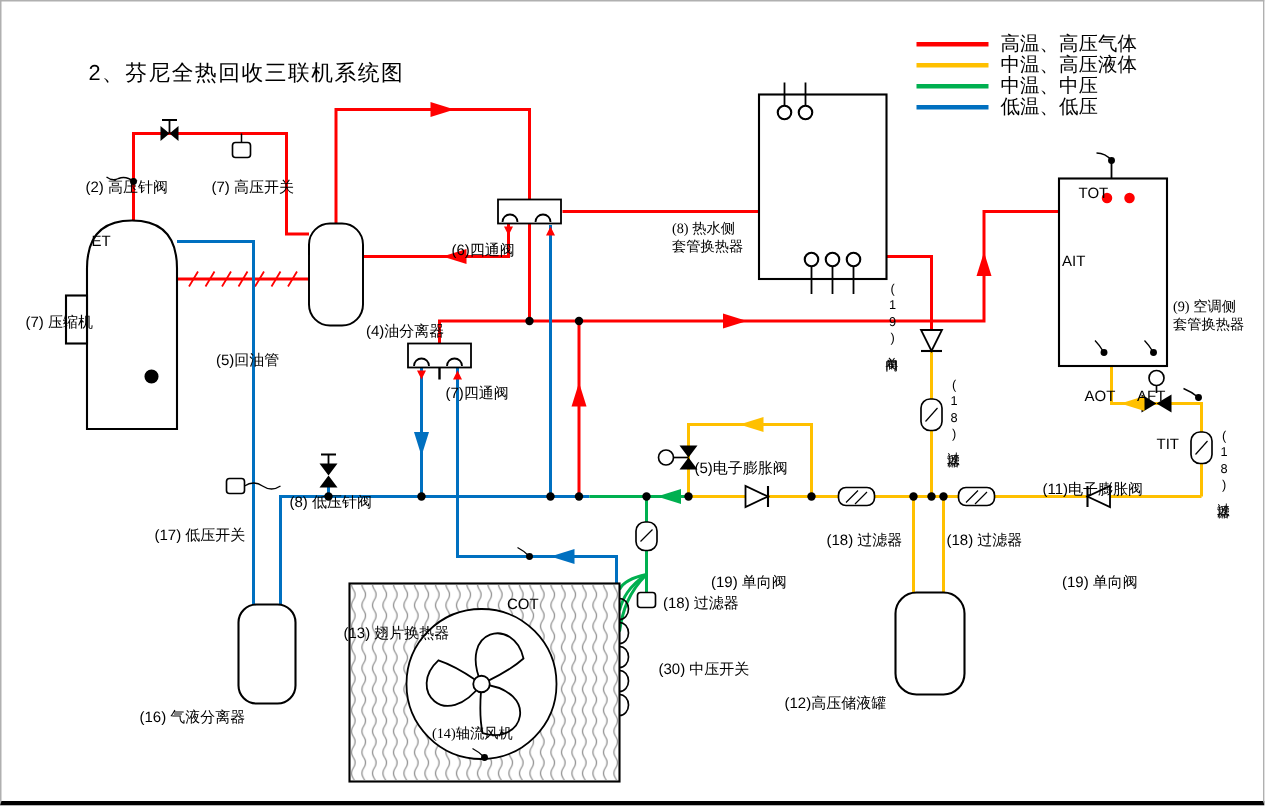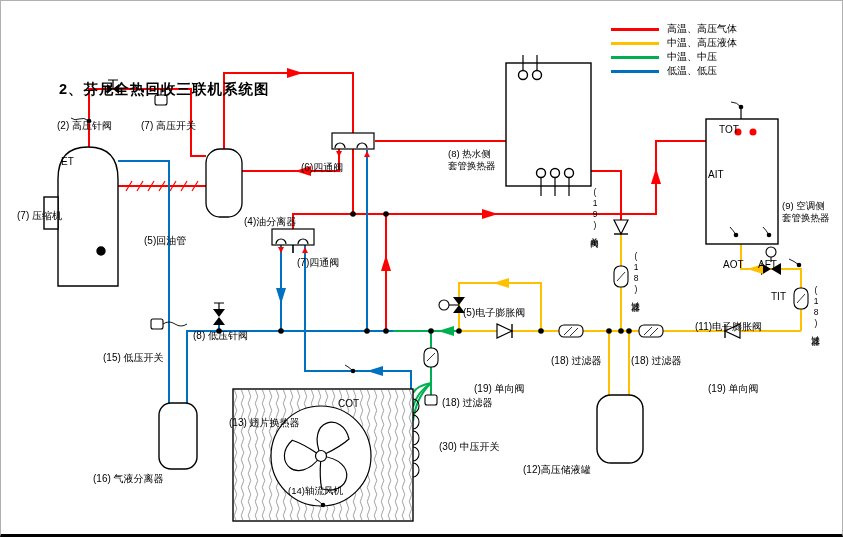--- a/index.html
+++ b/index.html
@@ -1,30 +1,30 @@
 <!DOCTYPE html>
 <html><head>
 <meta charset="utf-8">
 <style>
   html,body{margin:0;padding:0;background:#e8e8e8;}
   #page{position:relative;width:843px;height:537px;background:#fff;border:1px solid #b0b0b0;
         border-bottom:3px solid #000;box-sizing:border-box;overflow:hidden;
         font-family:"Liberation Sans","DejaVu Sans",sans-serif;color:#000;}
   #schematic{position:absolute;left:0;top:0;}
   .lbl{position:absolute;font-size:10px;line-height:11px;white-space:nowrap;margin-top:43px;}
-  .lbl-s{font-size:9.5px;}
-  .title{position:absolute;font-size:14.5px;font-weight:bold;letter-spacing:1px;margin-top:41px;}
+  .lbl-s{font-size:9.5px;font-family:Liberation Serif, serif;}
+  .title{position:absolute;font-size:14.5px;font-weight:normal;letter-spacing:1px;}
   .vlbl{position:absolute;writing-mode:vertical-rl;text-orientation:upright;
         font-size:8.5px;line-height:10px;letter-spacing:1px;white-space:nowrap;}
   .legend-bar{position:absolute;width:48px;height:3px;}
   .lg-red{background:#ff0000;}
   .lg-yellow{background:#ffc000;}
   .lg-green{background:#00b050;}
   .lg-blue{background:#0070c0;}
-  .legend-lbl{position:absolute;font-size:10px;line-height:12px;white-space:nowrap;}
+  .legend-lbl{position:absolute;font-size:13px;line-height:12px;white-space:nowrap;}
 </style>
 </head>
 <body>
 
 <div id="page">
 
 <svg id="schematic" width="843" height="537" viewBox="0 0 843 537">
   <defs>
     <pattern id="finPat" width="7" height="14" patternUnits="userSpaceOnUse">
       <path d="M3.5,0 q2.5,3.5 0,7 q-2.5,3.5 0,7" stroke="#8a8a8a" stroke-width="0.8" fill="none"></path>
@@ -279,21 +279,21 @@
 <div class="lbl lbl-s" style="left:447px;top:116px">套管换热器</div>
 <div class="lbl lbl-s" style="left:781px;top:156px">(9) 空调侧</div>
 <div class="lbl lbl-s" style="left:781px;top:168px">套管换热器</div>
 <div class="lbl" style="left:462px;top:263px">(5)电子膨胀阀</div>
 <div class="lbl" style="left:694px;top:277px">(11)电子膨胀阀</div>
 <div class="lbl" style="left:522px;top:420px">(12)高压储液罐</div>
 <div class="lbl" style="left:228px;top:373px">(13) 翅片换热器</div>
 <div class="lbl lbl-s" style="left:287px;top:441px">(14)轴流风机</div>
 <div class="lbl" style="left:192px;top:286px">(8) 低压针阀</div>
 <div class="lbl" style="left:92px;top:429px">(16) 气液分离器</div>
-<div class="lbl" style="left:102px;top:308px">(15) 低压开关</div>
+<div class="lbl" style="left:102px;top:308px">(17) 低压开关</div>
 <div class="lbl" style="left:550px;top:311px">(18) 过滤器</div>
 <div class="lbl" style="left:630px;top:311px">(18) 过滤器</div>
 <div class="lbl" style="left:441px;top:353px">(18) 过滤器</div>
 <div class="vlbl" style="left:630px;top:250px">(18)过滤器</div>
 <div class="vlbl" style="left:810px;top:284px">(18)过滤器</div>
 <div class="lbl" style="left:473px;top:339px">(19) 单向阀</div>
 <div class="lbl" style="left:707px;top:339px">(19) 单向阀</div>
 <div class="vlbl" style="left:589px;top:186px">(19)单向阀</div>
 <div class="lbl" style="left:438px;top:397px">(30) 中压开关</div>
 

